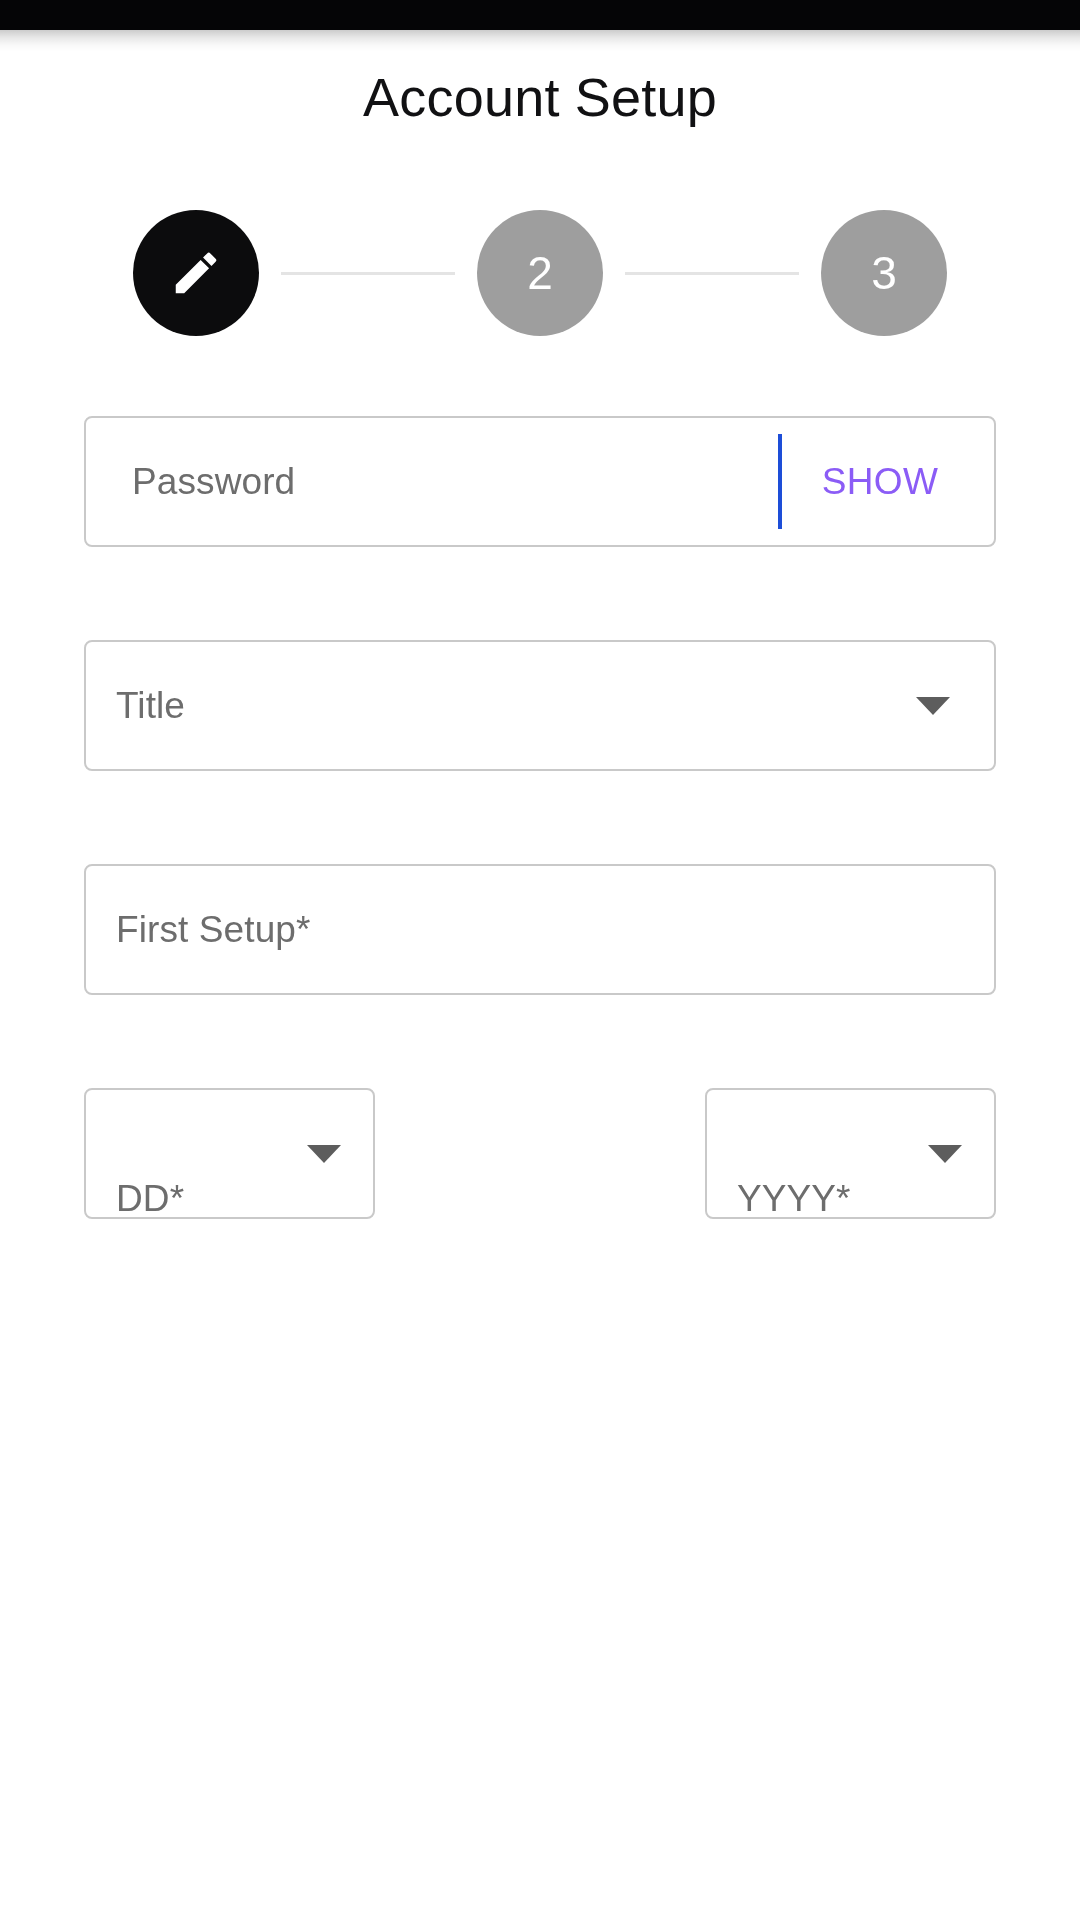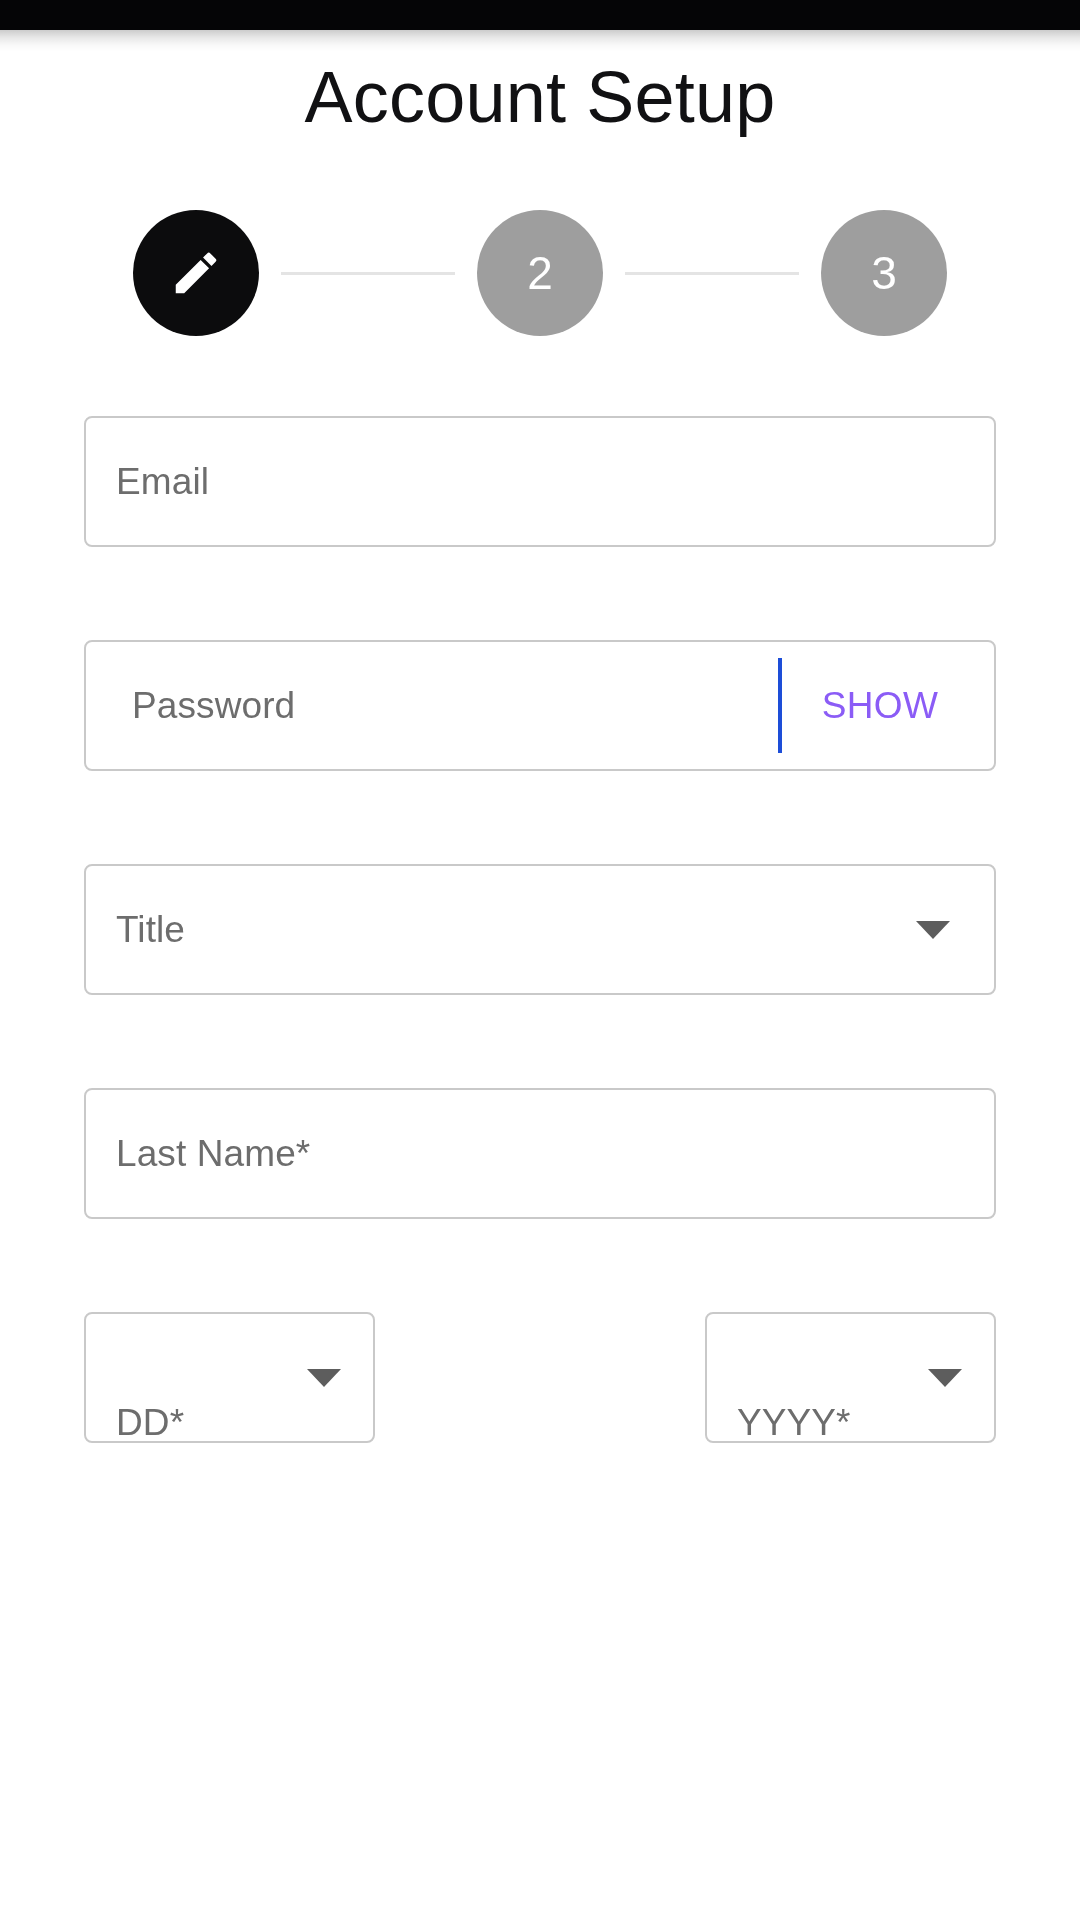--- a/index.html
+++ b/index.html
@@ -40,21 +40,21 @@
                 rgba(0,0,0,0) 100%);
     pointer-events: none;
   }
 
   
   .page-title {
     position: absolute;
     top: 62px; left: 0;
     width: 1080px;
     text-align: center;
-    font-size: 72px;
+    font-size: 54px;
     line-height: 70px;
     font-weight: 400;
     color: #111113;
     letter-spacing: 0.2px;
   }
 
   
   .stepper {
     position: absolute;
     top: 210px;
@@ -197,36 +197,33 @@
     <div class="step-line"></div>
 
     <div class="step-circle inactive">
       <span>3</span>
     </div>
 
   </div>
 
   <div class="form">
 
-    <div class="field">
-      <span class="field-label">Email</span>
-    </div>
 
     <div class="field password">
       <span class="field-label">Password</span>
       <div class="show-button">SHOW</div>
     </div>
 
     <div class="field">
       <span class="field-label">Title</span>
       <span class="caret"></span>
     </div>
 
     <div class="field">
-      <span class="field-label">Last Name*</span>
+      <span class="field-label">First Setup*</span>
     </div>
 
 
     <div class="date-row">
 
       <div class="date-field">
         <span class="field-label">DD*</span>
         <span class="caret"></span>
       </div>
 

